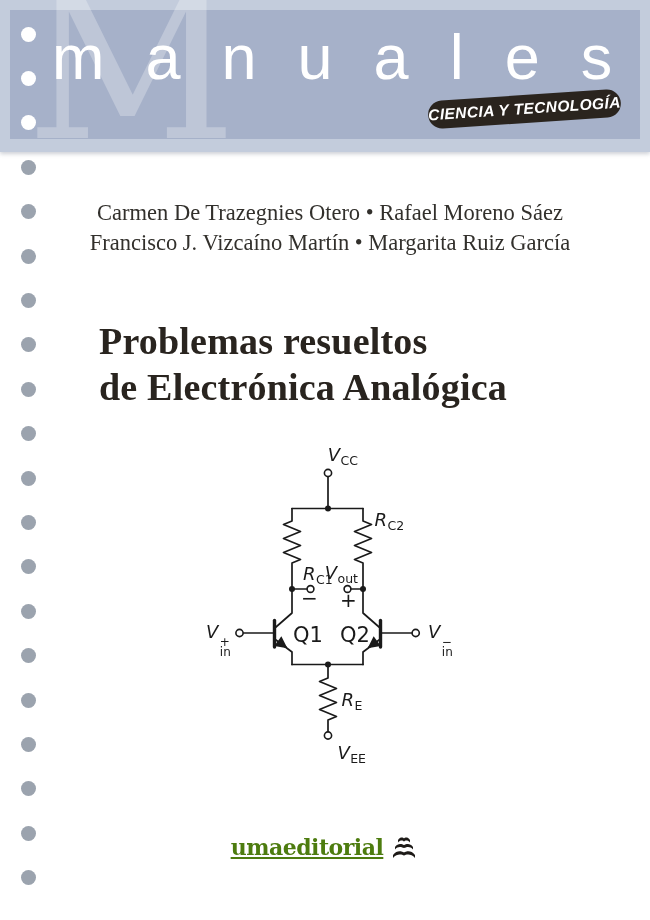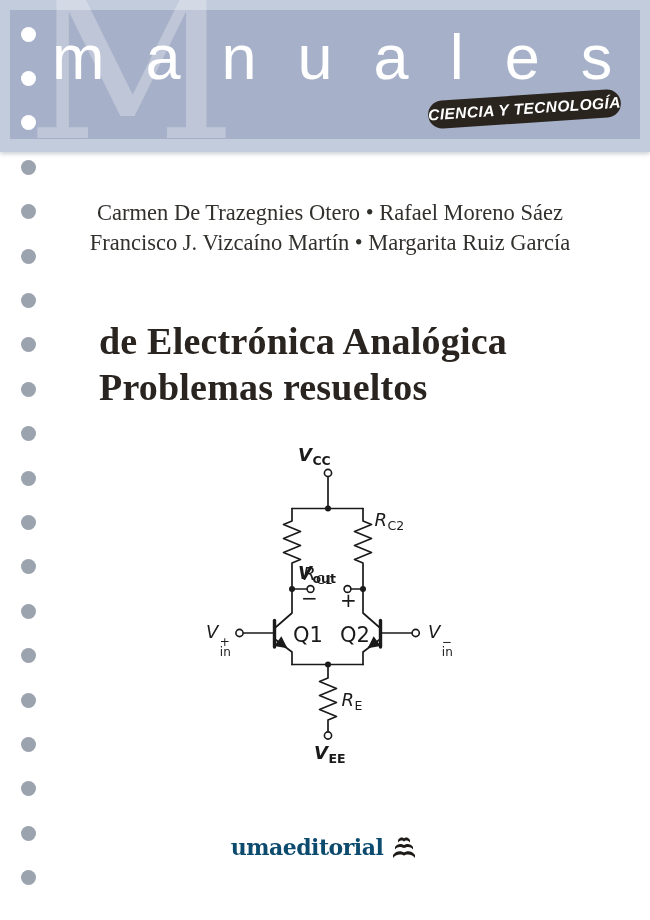--- a/index.html
+++ b/index.html
@@ -63,29 +63,29 @@
   }
   .clabel .cvar{font-style:italic;}
   .clabel sub{font-size:12.5px;font-style:normal;vertical-align:-4px;margin-left:.5px;}
   .clabel.csm{font-size:21px;}
   .clabel.csign{font-size:20px;text-align:center;}
   .stack{
     display:inline-flex;flex-direction:column;align-items:flex-start;
     margin-left:1.5px;font-size:12px;line-height:10px;vertical-align:-7.5px;
     font-style:normal;
   }
-  .tcenter{text-align:left;width:60px;font-weight:bold;}
+  .tcenter{text-align:right;width:60px;}
   
   .publisher{
     position:absolute;left:0;right:0;top:833px;
     display:flex;align-items:center;justify-content:center;gap:6px;
   }
   .pubname{
     font-family:"DejaVu Serif",serif;font-weight:bold;font-size:22px;
-    letter-spacing:-0.5px;color:#0c4a6e;
+    letter-spacing:-0.5px;color:#4d7c0f;text-decoration:underline;
   }
 </style>
 </head>
 <body>
 
 <div class="page">
 
   <header class="header">
     <div class="panel"></div>
     <div class="watermark">M</div>
@@ -117,22 +117,22 @@
       <div class="hole" style="top: 825.7px;"></div>
       <div class="hole" style="top: 870.1px;"></div>
     </div>
 
   <div class="authors">
     <div>Carmen De Trazegnies Otero • Rafael Moreno Sáez</div>
     <div>Francisco J. Vizcaíno Martín • Margarita Ruiz García</div>
   </div>
 
   <h1 class="title">
+    <div>Problemas resueltos</div>
     <div>de Electrónica Analógica</div>
-    <div>Problemas resueltos</div>
   </h1>
 
   <div class="circuit">
     <svg viewBox="180 440 300 330">
       <defs>
         <marker id="arr" markerWidth="9" markerHeight="9" refX="6.5" refY="4" orient="auto">
           <path d="M0.5,0.5 L7.5,4 L0.5,7.5 Z" fill="#1a1a1a" stroke="none"></path>
         </marker>
       </defs>
       <g stroke="#1a1a1a" stroke-width="1.7" fill="none" stroke-linejoin="round" stroke-linecap="round">
@@ -192,21 +192,21 @@
           <span>in</span>
         </span></span>
 
     <span class="clabel" style="left:428px;top:622px"><span class="cvar">V</span><span class="stack">
           <span>−</span>
           <span>in</span>
         </span></span>
 
     <span class="clabel" style="left:341.5px;top:690px"><span class="cvar">R</span><sub>E</sub></span>
 
-    <span class="clabel tcenter" style="left:314px;top:743px"><span class="cvar">V</span><sub>EE</sub></span>
+    <span class="clabel tcenter" style="left:306px;top:743px"><span class="cvar">V</span><sub>EE</sub></span>
   </div>
 
   <footer class="publisher">
     <span class="pubname">umaeditorial</span>
     <svg width="30" height="27" viewBox="0 0 30 27">
       <g fill="#1d1a17" stroke="none">
         <path d="M9,7 C11.5,3.5 14,4.5 15,5.5 C16,4.5 18.5,3.5 21,7 L21,9.5 C18.5,6.5 16,7.5 15,8.5 C14,7.5 11.5,6.5 9,9.5 Z"></path>
         <path d="M6,14 C9,9.5 13,11 15,12 C17,11 21,9.5 24,14 L24,16.5 C21,12.5 17,14 15,15 C13,14 9,12.5 6,16.5 Z"></path>
         <path d="M4,22 C8,16.5 13,18.5 15,19.5 C17,18.5 22,16.5 26,22 L26,25 C22,20 17,21.5 15,22.5 C13,21.5 8,20 4,25 Z"></path>
       </g>

